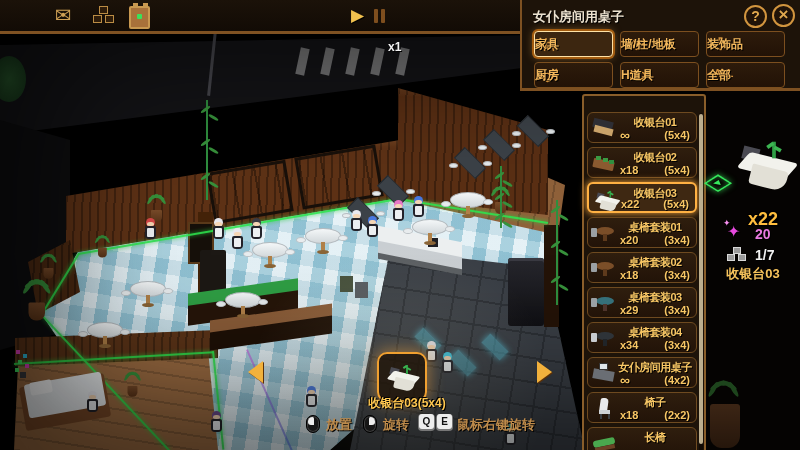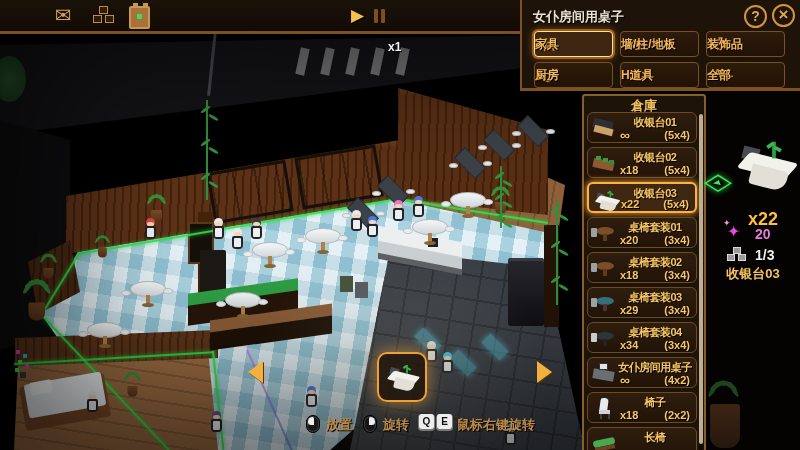--- a/index.html
+++ b/index.html
@@ -461,21 +461,20 @@
           <span class="lb">H道具</span>
         </div>
         <div class="cbtn" style="left: 184px; top: 62px;">
           <span class="ic allic">ALL</span>
           <span class="lb">全部</span>
         </div>
       </div>
   </div>
 
   <div id="wh">
-    <div id="wh-title">倉庫</div>
     <div id="wh-list">
         <div class="wi" style="top: 16px;">
           <div class="wicon">
             <div style="left: 3px; top: 5px; width: 20px; height: 9px; background: rgb(46, 46, 52); transform: rotate(14deg);"></div>
             <div style="left: 4px; top: 12px; width: 19px; height: 7px; background: rgb(202, 163, 106); transform: rotate(14deg);"></div>
           </div>
           <span class="nm">收银台01</span>
           <span class="ct inf">∞</span>
           <span class="sz">(5x4)</span>
         </div>
@@ -590,33 +589,34 @@
       </div>
   </div>
   <span id="qty">x22</span>
   <span id="gem">✦<i>✦</i></span>
   <span id="gemv">20</span>
   <span id="stock-i">
     <i style="left:6px;top:0"></i>
       <i style="left:0;top:7px"></i>
       <i style="left:11px;top:7px"></i>
   </span>
-  <span id="stockv">1/3</span>
+  <span id="stockv">1/7</span>
   <span id="selname" class="gold">收银台03</span>
 
   <div id="arr-l" class="arrow"></div>
   <div id="arr-r" class="arrow"></div>
   <div id="held">
     <div class="cicon">
         <i class="r"></i>
         <i class="a"></i>
         <i class="b"></i>
         <i class="s"></i>
       </div>
   </div>
+  <div id="held-lb">收银台03(5x4)</div>
 
   <div class="mouse l" style="left:306px;top:415px"></div>
   <span class="hintlb" style="left:326px;top:416px">放置</span>
   <div class="mouse r" style="left:363px;top:415px"></div>
   <span class="hintlb" style="left:383px;top:416px">旋转</span>
   <span class="key" style="left:419px;top:414px">Q</span>
   <span class="key" style="left:437px;top:414px">E</span>
   <span class="hintlb" style="left:457px;top:416px">鼠标右键旋转</span>
 </div>
 

